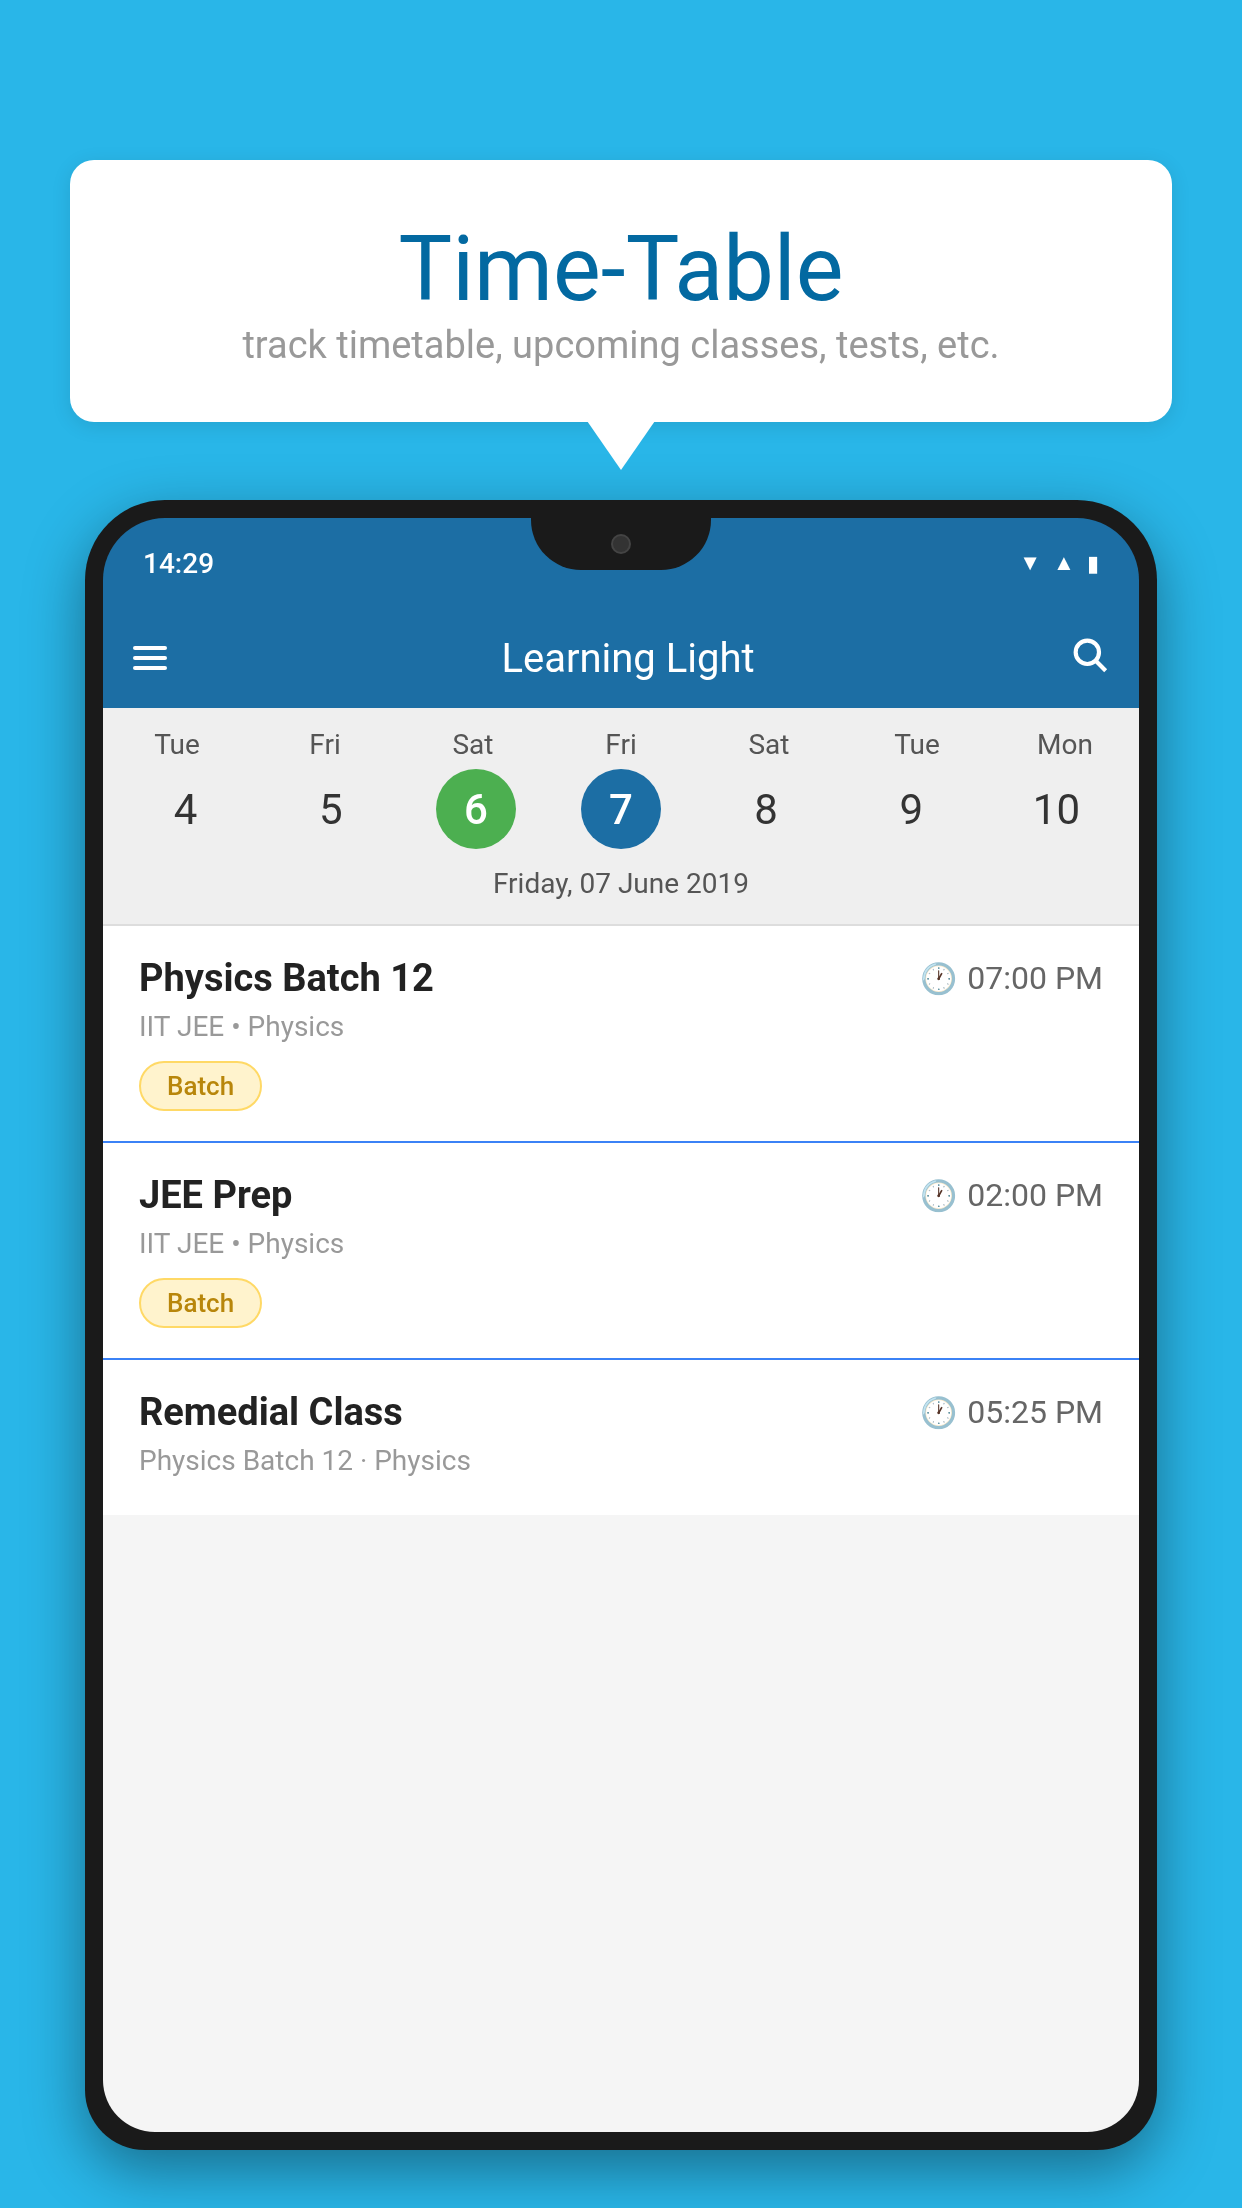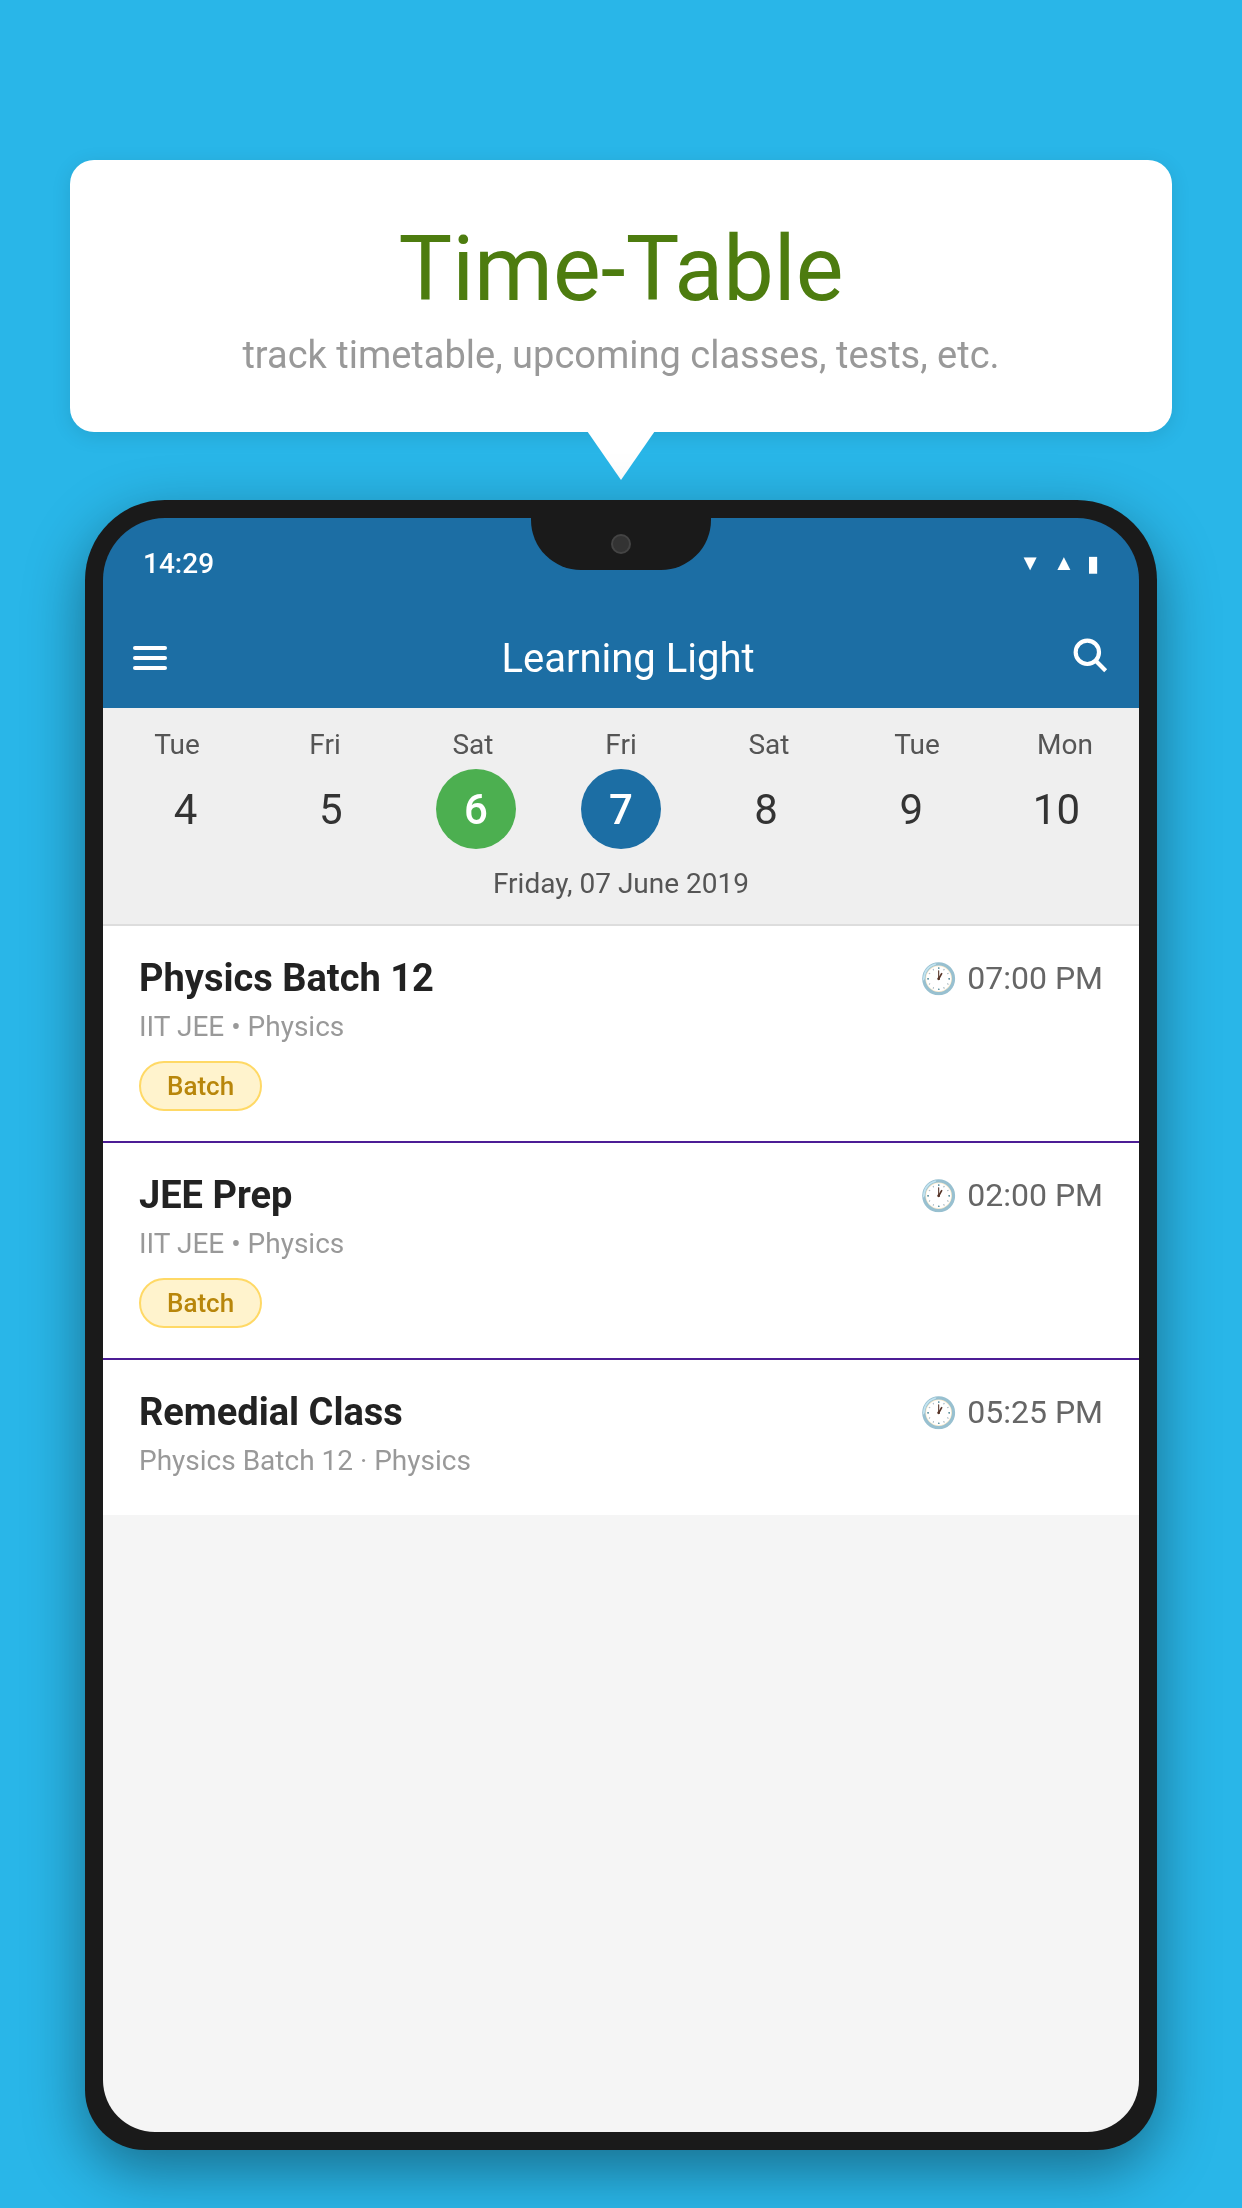--- a/index.html
+++ b/index.html
@@ -40,22 +40,22 @@
       width: 0;
       height: 0;
       border-left: 36px solid transparent;
       border-right: 36px solid transparent;
       border-top: 52px solid white;
     }
 
     .speech-bubble-title {
       font-size: 90px;
       font-weight: 400;
-      color: #4d7c0f;
-      margin-bottom: 14px;
+      color: #0369a1;
+      margin-bottom: 4px;
       line-height: 1.1;
     }
 
     .speech-bubble-subtitle {
       font-size: 38px;
       color: #999;
       font-weight: 400;
     }
 
     
@@ -239,21 +239,21 @@
     
     .divider {
       height: 2px;
       background: #ddd;
     }
 
     
     .class-item {
       background: white;
       padding: 30px 36px;
-      border-bottom: 2px solid #4c1d95;
+      border-bottom: 2px solid #3b82f6;
     }
 
     .class-item-header {
       display: flex;
       justify-content: space-between;
       align-items: center;
       margin-bottom: 10px;
     }
 
     .class-name {

